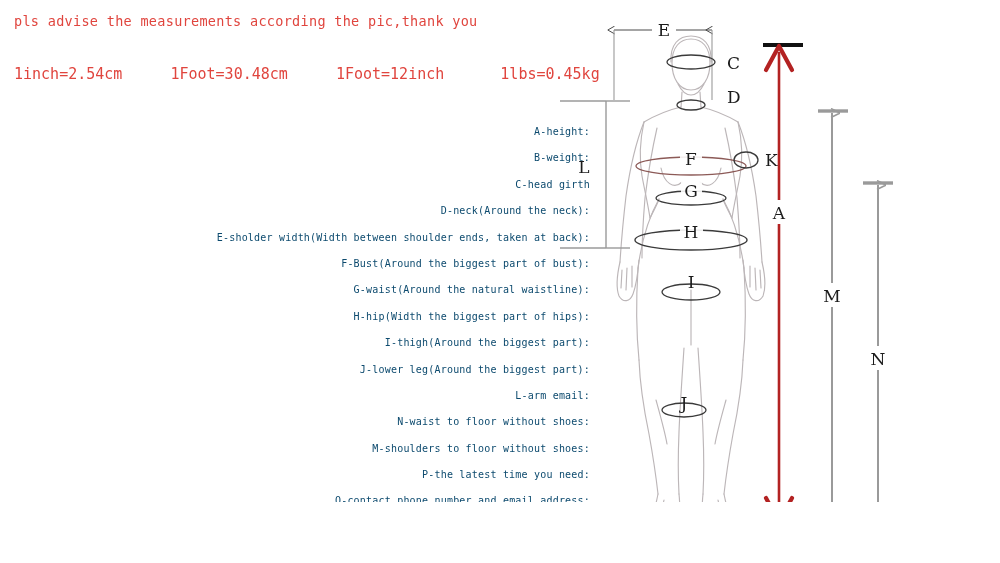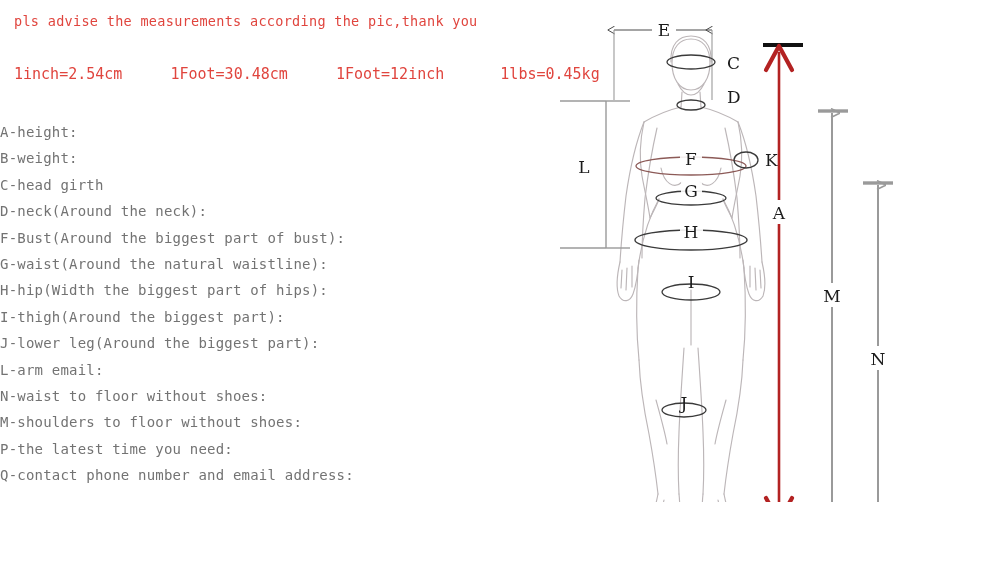--- a/index.html
+++ b/index.html
@@ -10,20 +10,21 @@
   }
   body {
     font-family: "DejaVu Sans Mono", "Liberation Mono", monospace;
   }
   #page {
     position: relative;
     width: 1000px;
     height: 502px;
     background: #ffffff;
     overflow: hidden;
+    text-align: right;
   }
 
   
   #text-panel {
     position: absolute;
     left: 0;
     top: 0;
     width: 590px;
     height: 563px;
   }
@@ -54,23 +55,23 @@
   #measurement-list {
     position: absolute;
     left: 0;
     top: 119px;
     width: 590px;
   }
   .measure-item {
     position: relative;
     height: 26.4px;
     line-height: 26.4px;
-    color: #737373;
-    font-family: "DejaVu Sans Mono", "Liberation Mono", monospace;
-    font-size: 14px;
+    color: #0c4a6e;
+    font-family: "DejaVu Sans Mono", "Liberation Mono", monospace;
+    font-size: 10px;
     letter-spacing: 0.2px;
     white-space: nowrap;
   }
 
   
   #diagram {
     position: absolute;
     left: 560px;
     top: 0;
     width: 440px;
@@ -100,20 +101,21 @@
       <span>1Foot=12inch</span>
       <span class="conv-gap-3"></span>
       <span>1lbs=0.45kg</span>
     </div>
 
     <div id="measurement-list">
       <div class="measure-item">A-height:</div>
       <div class="measure-item">B-weight:</div>
       <div class="measure-item">C-head girth</div>
       <div class="measure-item">D-neck(Around the neck):</div>
+      <div class="measure-item">E-sholder width(Width between shoulder ends, taken at back):</div>
       <div class="measure-item">F-Bust(Around the biggest part of bust):</div>
       <div class="measure-item">G-waist(Around the natural waistline):</div>
       <div class="measure-item">H-hip(Width the biggest part of hips):</div>
       <div class="measure-item">I-thigh(Around the biggest part):</div>
       <div class="measure-item">J-lower leg(Around the biggest part):</div>
       <div class="measure-item">L-arm email:</div>
       <div class="measure-item">N-waist to floor without shoes:</div>
       <div class="measure-item">M-shoulders to floor without shoes:</div>
       <div class="measure-item">P-the latest time you need:</div>
       <div class="measure-item">Q-contact phone number and email address:</div>

